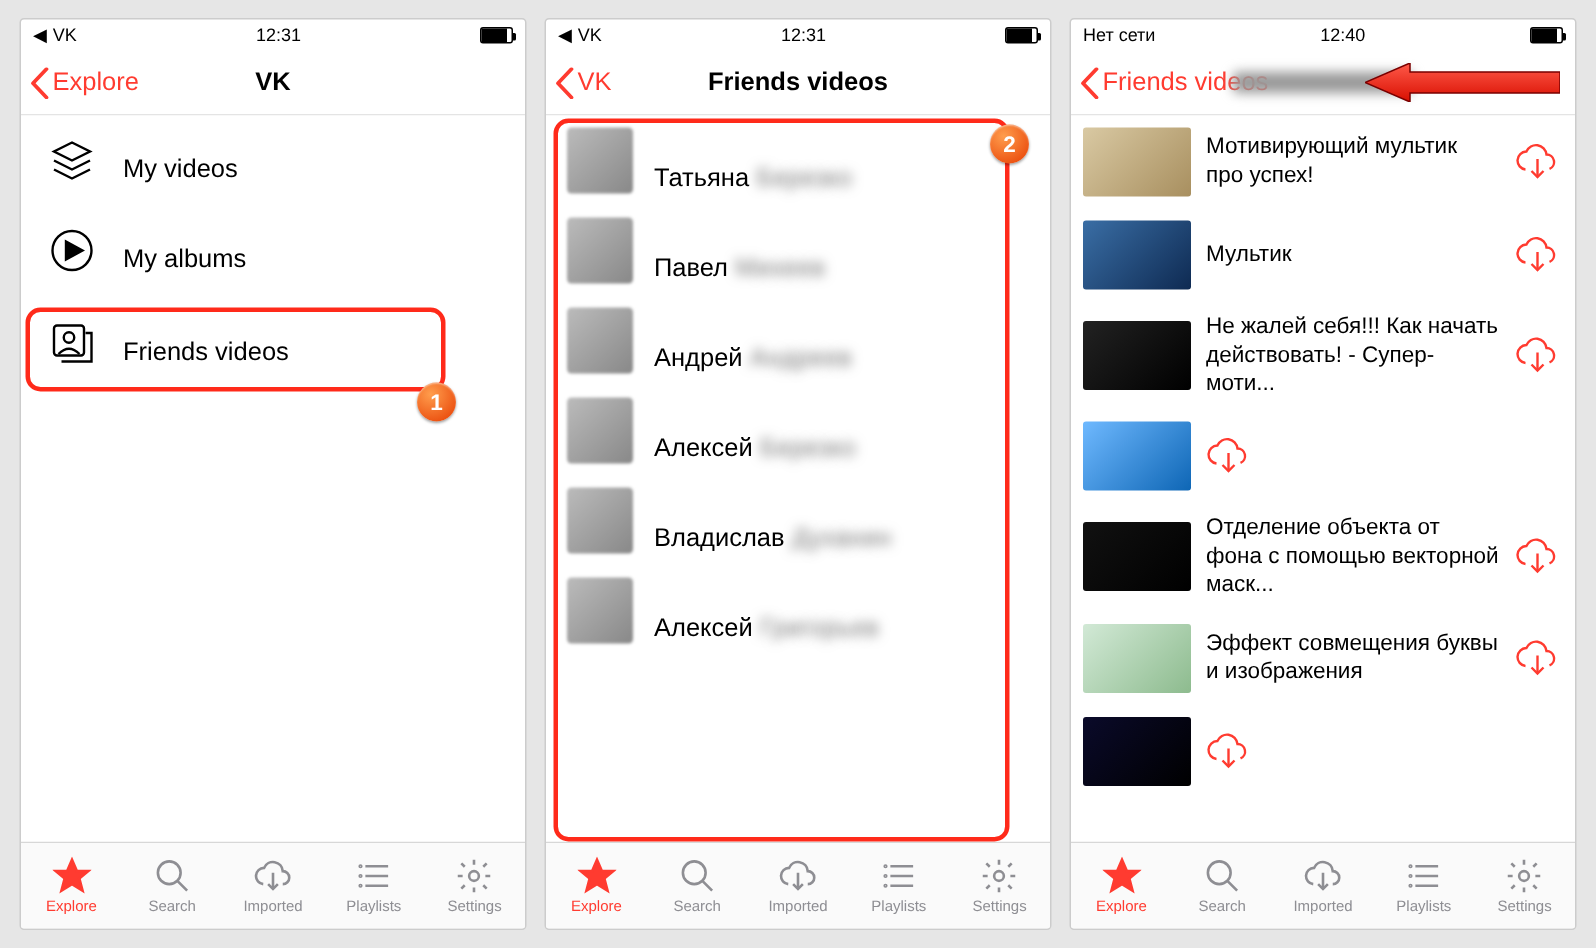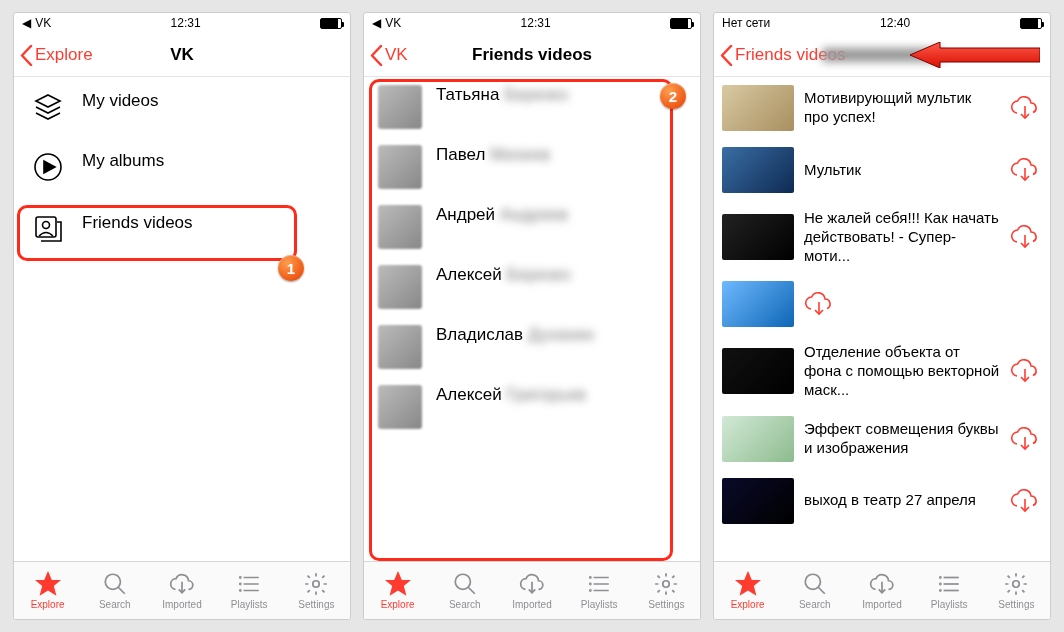--- a/index.html
+++ b/index.html
@@ -58,21 +58,21 @@
   }
   .nav .back svg { width: 13px; height: 21px; }
   .nav .title { font-size: 17px; font-weight: 600; color: #000; }
   .arrow-annot {
     position: absolute; right: 10px; top: 9px; display:flex; align-items:center;
   }
   .arrow-annot svg { width: 130px; height: 26px; }
   
   .content { flex: 1; overflow: hidden; background: #fff; position: relative; }
   .menu-row {
-    display: flex; align-items: flex-start; gap: 18px;
+    display: flex; align-items: flex-end; gap: 18px;
     padding: 14px 18px;
     color: #000;
     font-size: 17px;
   }
   .menu-row .icon { width: 32px; height: 32px; display:flex; align-items:center; justify-content:center; }
   .menu-row svg { stroke:#000; fill:none; stroke-width:1.6; }
   .highlight-box {
     border: 3px solid #ff2a1a;
     border-radius: 10px;
     position: absolute;
@@ -80,21 +80,21 @@
   .badge {
     position: absolute;
     width: 26px; height: 26px; border-radius: 50%;
     background: radial-gradient(circle at 35% 30%, #ff9d4d, #e63c00);
     color: #fff; font-weight: 700; font-size: 15px;
     display:flex; align-items:center; justify-content:center;
     box-shadow: 0 1px 2px rgba(0,0,0,.4), inset 0 1px 1px rgba(255,255,255,.4);
   }
   
   .friend-row {
-    display:flex; align-items:flex-start; gap: 14px;
+    display:flex; align-items:flex-end; gap: 14px;
     padding: 8px 14px;
     height: 60px;
   }
   .avatar {
     width: 44px; height: 44px; border-radius: 3px;
     background: linear-gradient(135deg,#bbb,#888);
     filter: blur(1.1px);
   }
   .friend-name { font-size: 17px; color:#000; white-space:nowrap; }
   .friend-name .blur { color: transparent; text-shadow: 0 0 8px rgba(0,0,0,.55); }
@@ -413,21 +413,20 @@
         <div class="thumb" style="background:linear-gradient(135deg,#d2e9d6,#8dbb8e)"></div>
         <div class="video-title">Эффект совмещения буквы и изображения</div>
         <div class="dl-icon"><svg viewBox="0 0 30 30">
             <path d="M7 20a6 6 0 0 1 .6-11.96A7 7 0 0 1 21 10a5 5 0 0 1 2 9.6"></path>
             <line x1="15" y1="13" x2="15" y2="25"></line>
             <polyline points="11,21 15,25 19,21"></polyline>
           </svg></div>
       </div>
       <div class="video-row">
         <div class="thumb" style="background:linear-gradient(135deg,#0a0a2a,#000)"></div>
-        <div class="video-title">выход в театр 27 апреля</div>
         <div class="dl-icon"><svg viewBox="0 0 30 30">
             <path d="M7 20a6 6 0 0 1 .6-11.96A7 7 0 0 1 21 10a5 5 0 0 1 2 9.6"></path>
             <line x1="15" y1="13" x2="15" y2="25"></line>
             <polyline points="11,21 15,25 19,21"></polyline>
           </svg></div>
       </div>
     </div>
 
   <div class="tabbar">
     <div class="tab active">

